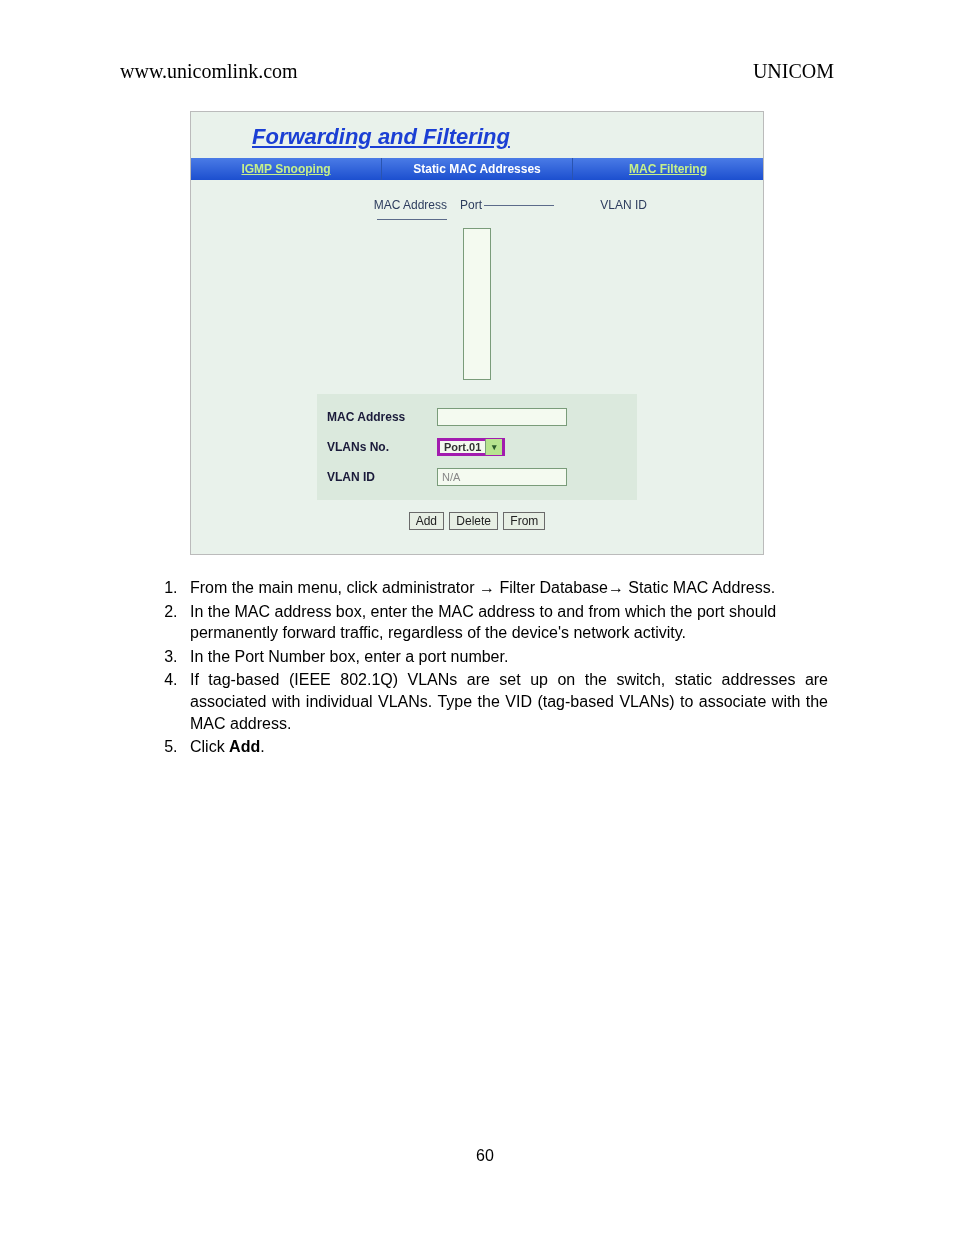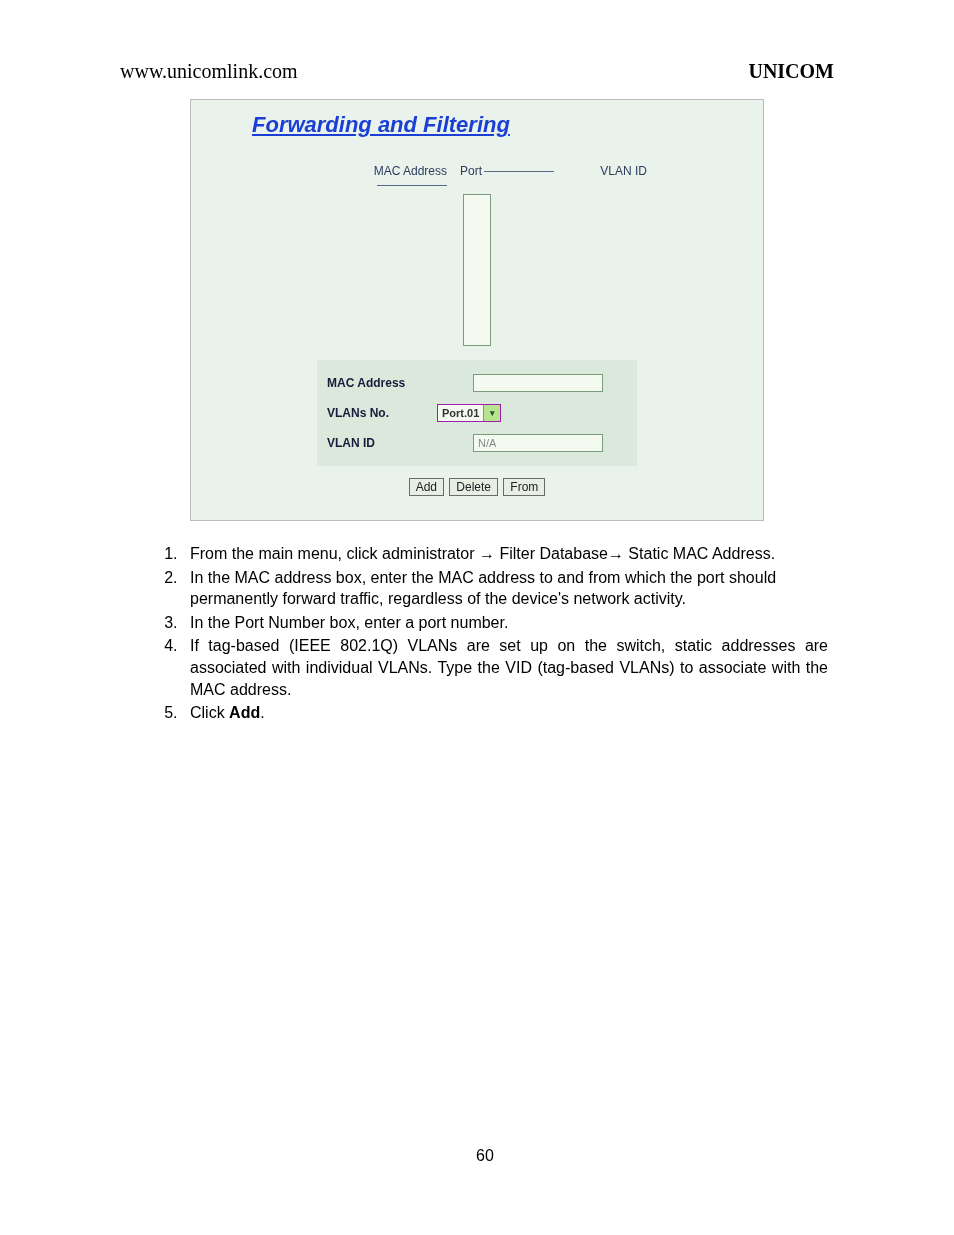--- a/index.html
+++ b/index.html
@@ -13,21 +13,21 @@
     width: 954px;
     min-height: 1235px;
     padding: 60px 120px 40px 120px;
     box-sizing: border-box;
     position: relative;
   }
   .header-row {
     display: flex;
     justify-content: space-between;
     font-size: 20px;
-    margin-bottom: 16px;
+    margin-bottom: 28px;
     text-align: right;
   }
   .screenshot {
     width: 572px;
     margin: 0 auto 18px auto;
     background: #e9f2eb;
     border: 1px solid #bbb;
   }
   .title-bar {
     padding: 12px 40px 8px 40px;
@@ -111,26 +111,25 @@
   }
   .text-input {
     border: 1px solid #7a9c7a;
     background: #f4faf0;
     height: 18px;
     width: 130px;
     font-size: 11px;
     padding: 0 4px;
     color: #888;
     box-sizing: border-box;
-    margin-left: 36px;
   }
   .select-wrap {
     display: inline-flex;
     align-items: center;
-    border: 1px solid #a21caf;
+    border: 3px solid #a21caf;
     background: #f4faf0;
     height: 18px;
     font-size: 11px;
     box-sizing: border-box;
     justify-content: flex-end;
   }
   .select-wrap .val {
     padding: 0 4px;
     color: #333;
   }
@@ -185,28 +184,33 @@
     font-family: Arial, sans-serif;
     font-size: 16px;
   }
 </style>
 </head>
 <body>
 
 <div class="page">
   <div class="header-row">
     <span>www.unicomlink.com</span>
-    <span style="font-weight:bold;">UNICOM</span>
+    <span style="font-weight:normal;">UNICOM</span>
   </div>
 
   <div class="screenshot">
     <div class="title-bar">
       <span class="title-link">Forwarding and Filtering</span>
     </div>
 
+    <div class="tabs">
+      <div class="tab">IGMP Snooping</div>
+      <div class="tab active">Static MAC Addresses</div>
+      <div class="tab">MAC Filtering</div>
+    </div>
 
     <div class="panel">
       <div class="col-head-row">
         <span class="col-head" style="width:140px; text-align:right;">
           <span>MAC Address</span><span class="underline"></span>
         </span>
         <span class="col-head" style="width:120px; text-align:center;">
           <span>Port</span><span class="underline"></span>
         </span>
         <span class="col-head" style="width:80px; text-align:right;">

